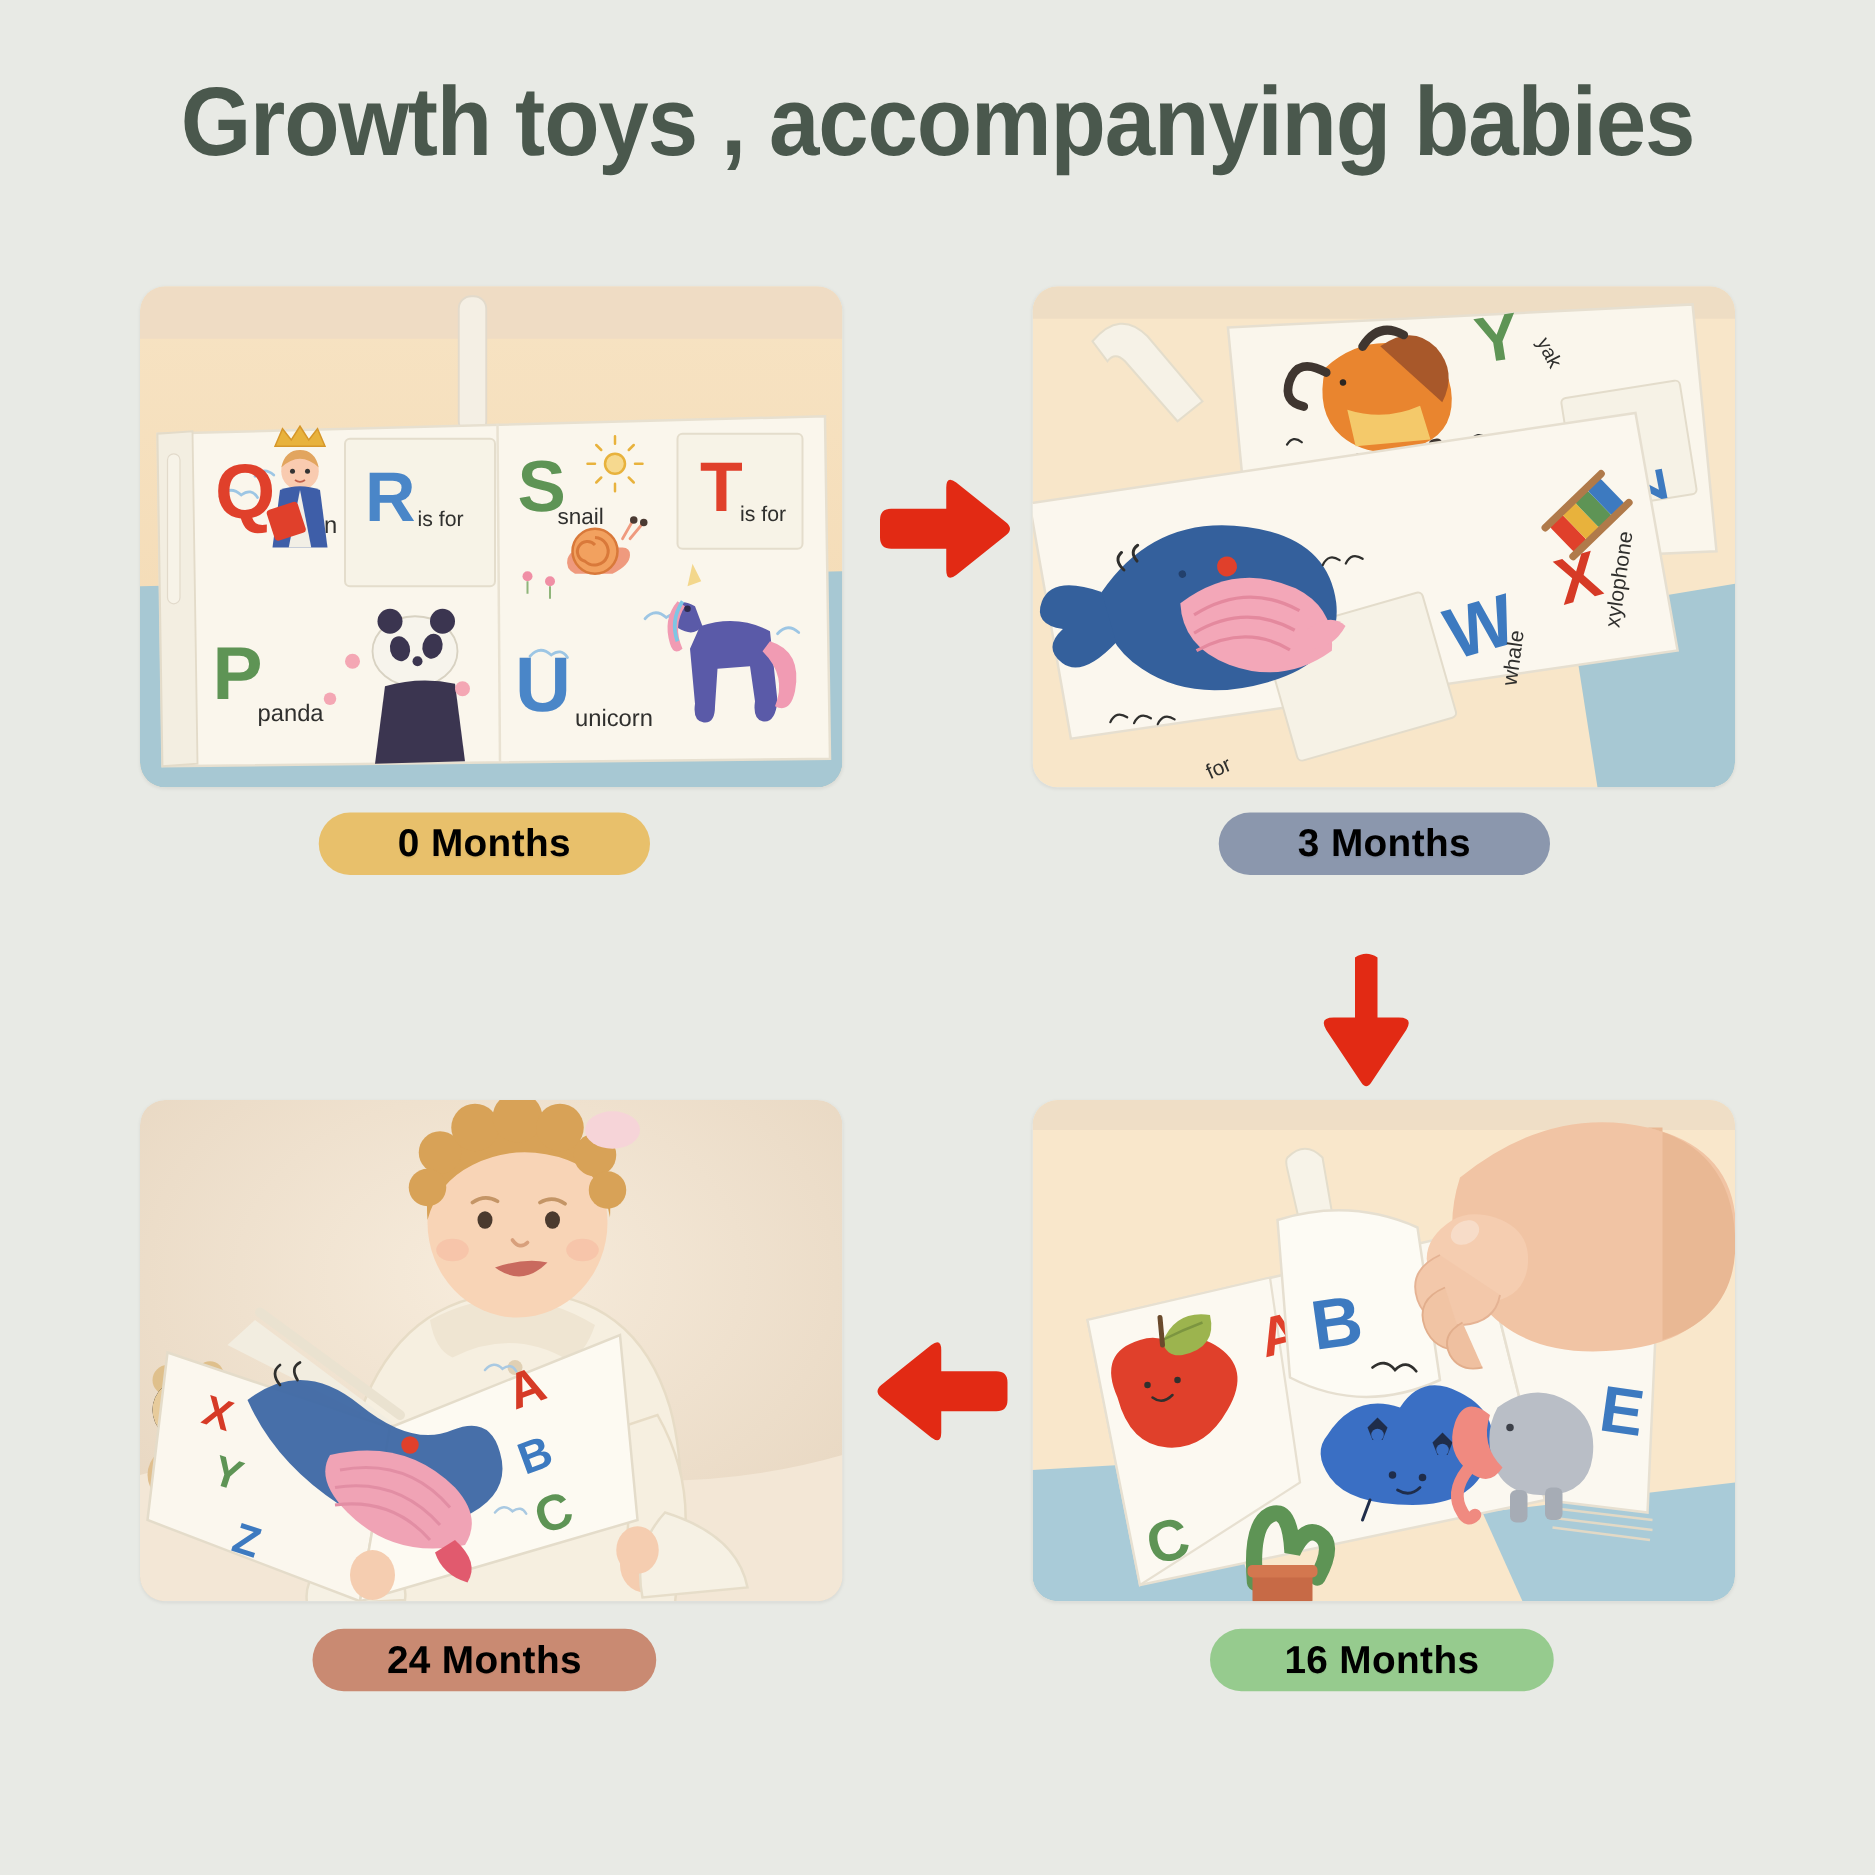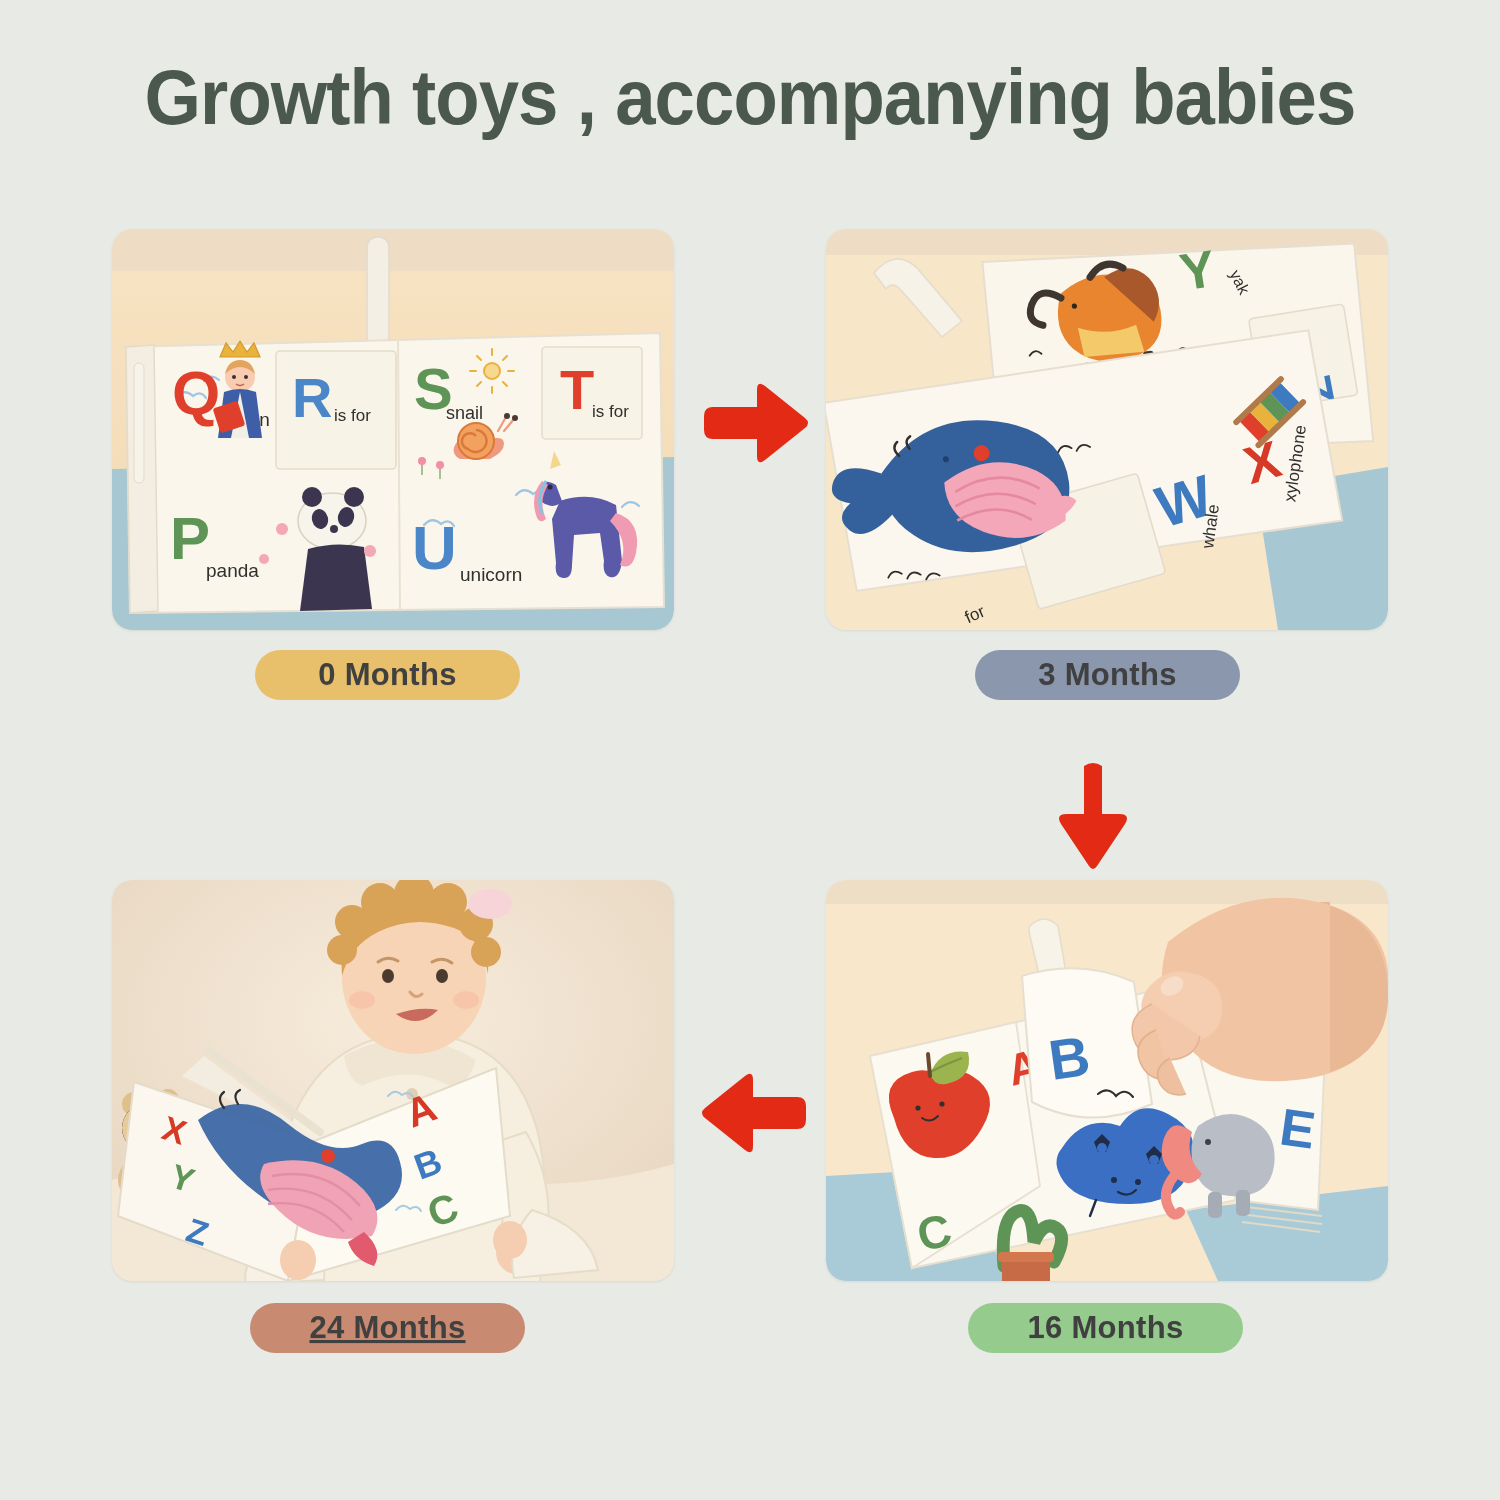--- a/index.html
+++ b/index.html
@@ -30,29 +30,29 @@
   #panel-6   {left:826px;  top:229px;  width:562px; height:401px;}
   #panel-24  {left:112px;  top:880px;  width:562px; height:401px;}
   #panel-10  {left:826px;  top:880px;  width:562px; height:401px;}
   .panel svg{display:block;width:100%;height:100%;}
 
   .pill{
     position:absolute;
     height:50px;
     border-radius:25px;
     display:flex;align-items:center;justify-content:center;
-    color:#404040;
+    color:#000000;
     font-size:31px;
     font-weight:bold;
     letter-spacing:.3px;
     text-shadow:0 1px 1px rgba(0,0,0,.06);
   }
   #pill-0  {left:255px; top:650px;  width:265px;}
   #pill-6  {left:975px; top:650px;  width:265px;}
-  #pill-24 {left:250px; top:1303px; width:275px;text-decoration:underline;}
+  #pill-24 {left:250px; top:1303px; width:275px;}
   #pill-10 {left:968px; top:1303px; width:275px;}
 
   .arrow{position:absolute;}
   #arrow-right-top{left:700px;  top:378px;  width:110px; height:90px;}
   #arrow-down-right{left:1048px;top:760px;  width:90px;  height:112px;}
   #arrow-left-bottom{left:700px;top:1068px; width:110px; height:90px;}
 </style>
 </head>
 <body style="background: rgb(232, 234, 229);">
 

